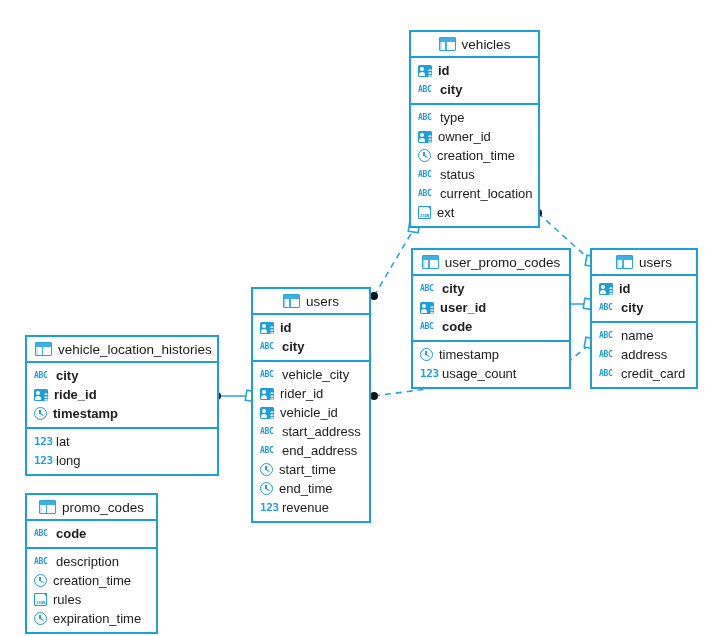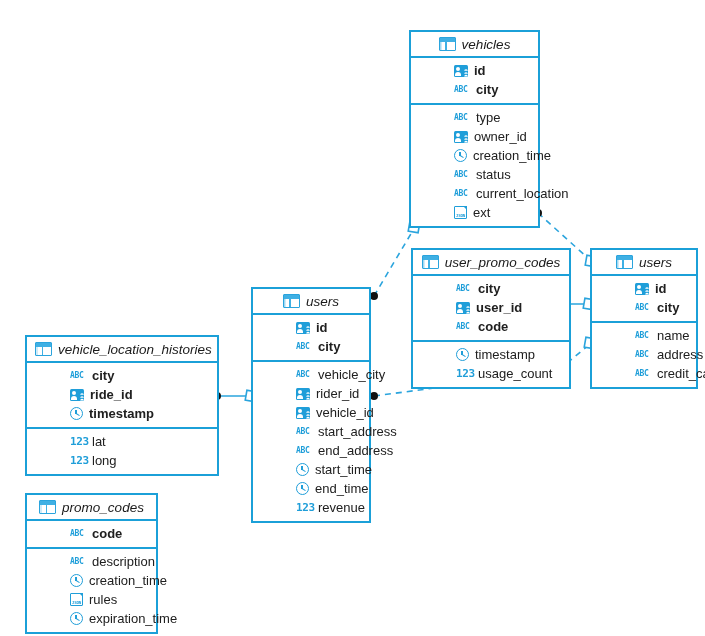--- a/index.html
+++ b/index.html
@@ -47,21 +47,20 @@
     height: 26px;
     display: flex;
     align-items: center;
     gap: 6px;
     padding: 0 8px;
     border-bottom: 2px solid #1ba0d8;
     background: #ffffff;
     font-size: 13.5px;
     color: #1a1a1a;
     white-space: nowrap;
-    font-style: italic;
   }
   .table-title.center {
     justify-content: center;
   }
 
   .col-group {
     padding: 3px 0 4px 0;
   }
   .col-group.keys {
     border-bottom: 2px solid #1ba0d8;
@@ -69,21 +68,20 @@
 
   .col-row {
     display: flex;
     align-items: center;
     gap: 6px;
     padding: 0 7px;
     height: 19px;
     font-size: 13px;
     color: #202020;
     white-space: nowrap;
-    margin-left: 36px;
   }
   .col-row.key .col-label {
     font-weight: bold;
   }
 
   .col-label { line-height: 1; }
 
   
   .ic {
     display: inline-block;

